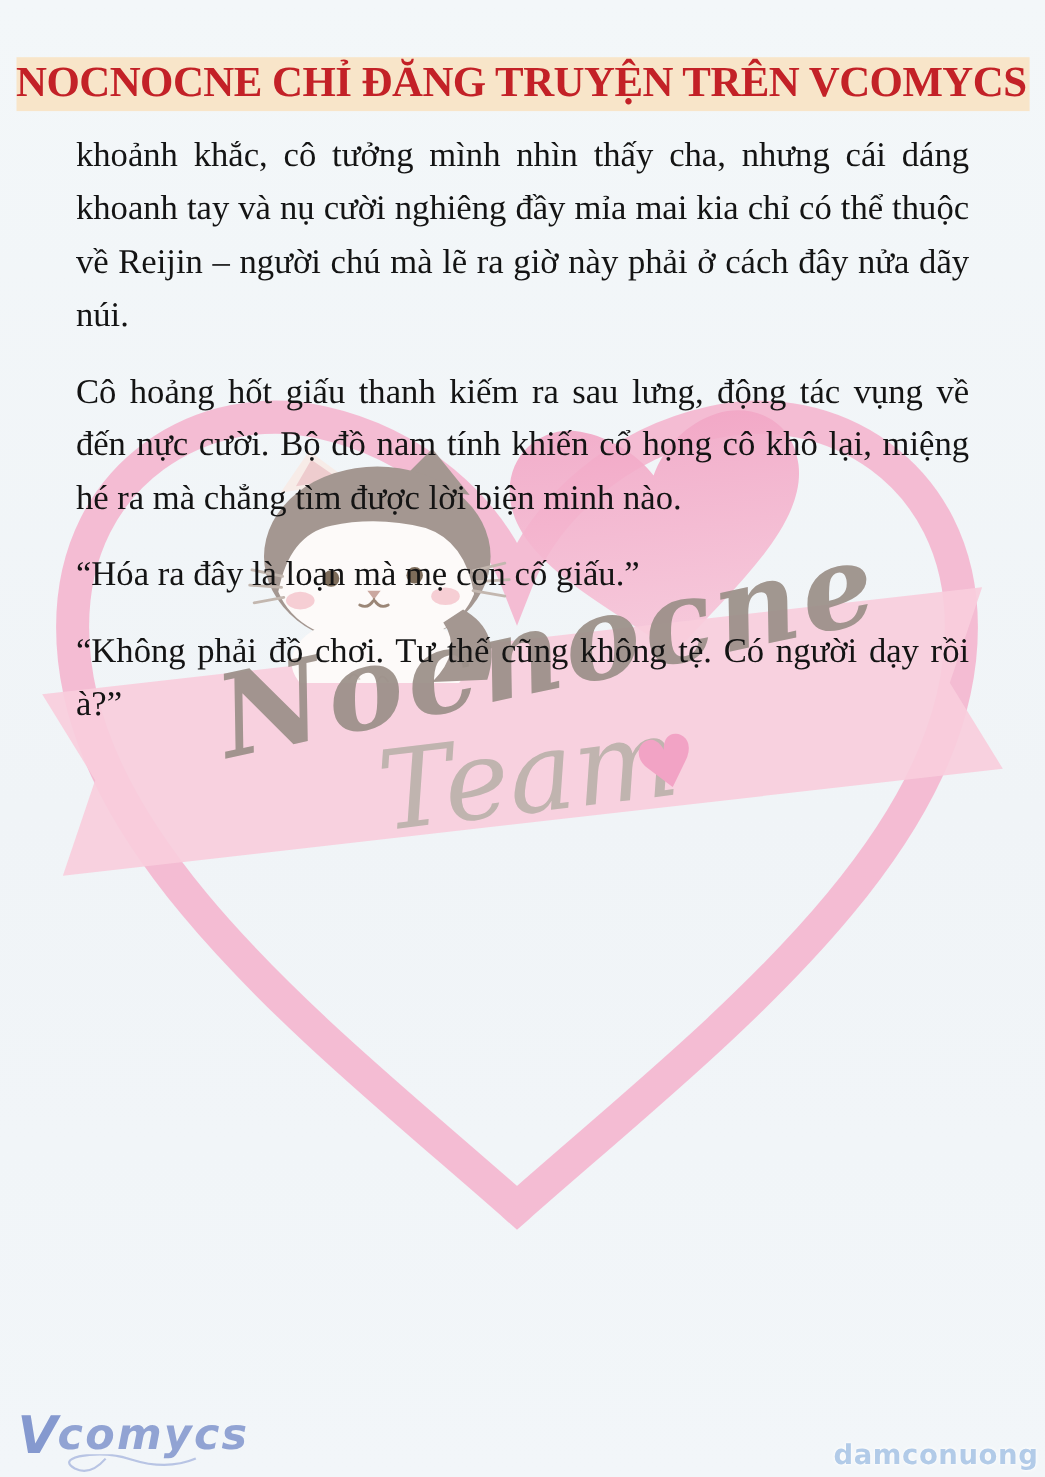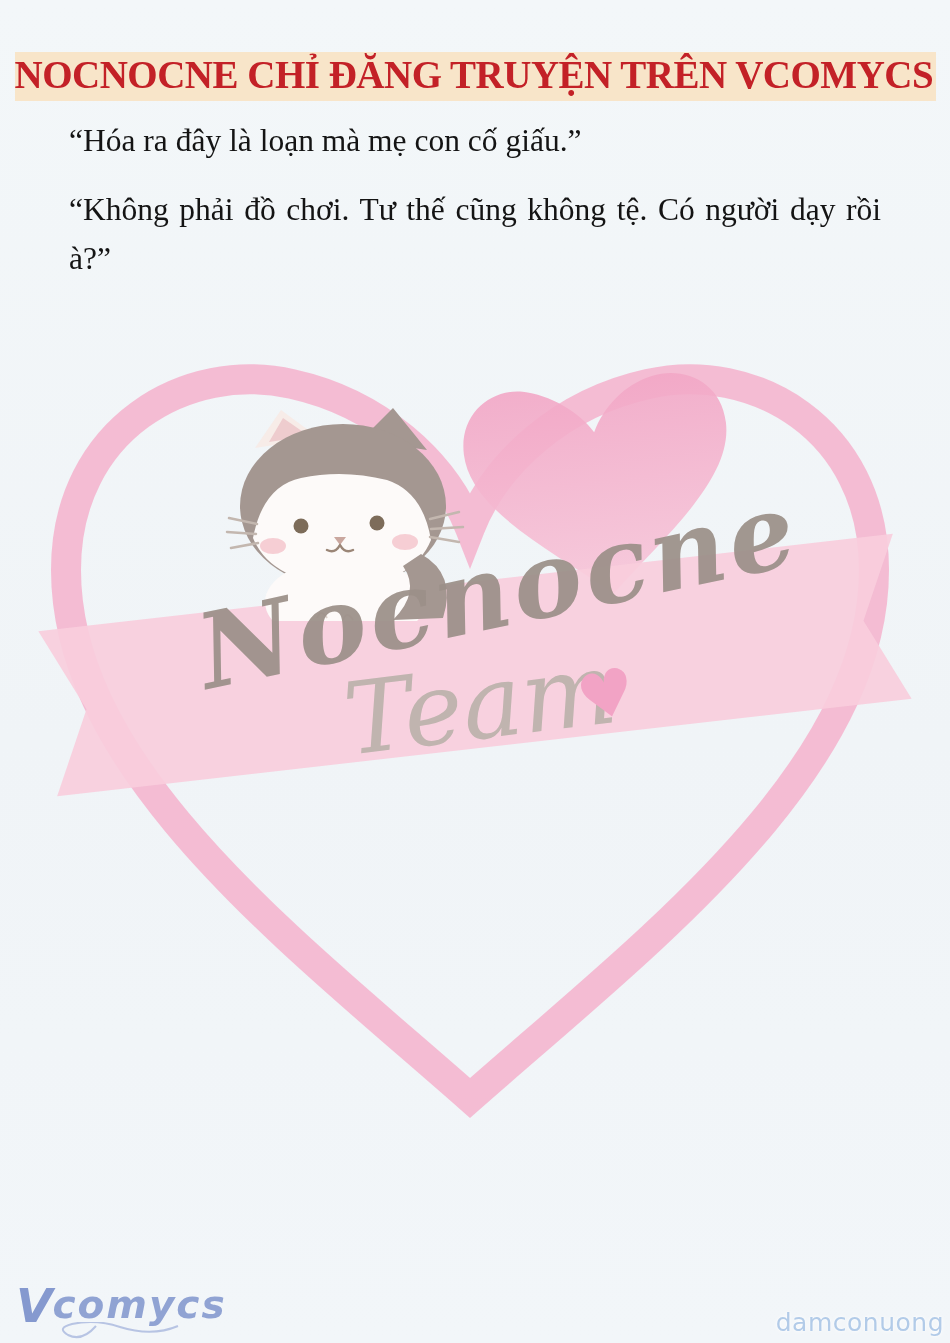--- a/index.html
+++ b/index.html
@@ -61,21 +61,21 @@
     position:absolute; left:16px; top:1282px; z-index:3;
     font-family:"DejaVu Sans", sans-serif; font-style:italic; font-weight:bold;
     color:#8095cd; opacity:0.85; line-height:1;
   }
   .logo-v { font-size:47px; vertical-align:-4px; color:#7389c8; }
   .logo-rest { font-size:39px; letter-spacing:2px; }
   .logo-flourish { position:absolute; left:28px; top:40px; }
 
   .credit {
     position:absolute; right:6px; top:1308px; z-index:3;
-    font-family:"DejaVu Sans", sans-serif; font-weight:normal;
+    font-family:"DejaVu Sans", sans-serif; font-weight:bold;
     font-size:25px; letter-spacing:0.5px; color:#b2cbe8;
     text-shadow:0 0 2px #ffffff, 0 0 5px #ffffff;
   }
 </style>
 </head>
 <body>
 
 <div class="page">
 
   <div class="watermark-layer">
@@ -127,20 +127,22 @@
     <span class="wm-script wm-small-heart">♥</span>
   </div>
 
   <div class="content-layer">
 
     <div class="header-band">
       <h1>NOCNOCNE CHỈ ĐĂNG TRUYỆN TRÊN VCOMYCS</h1>
     </div>
 
     <div class="story">
+      <p>khoảnh khắc, cô tưởng mình nhìn thấy cha, nhưng cái dáng khoanh tay và nụ cười nghiêng đầy mỉa mai kia chỉ có thể thuộc về Reijin – người chú mà lẽ ra giờ này phải ở cách đây nửa dãy núi.</p>
+      <p>Cô hoảng hốt giấu thanh kiếm ra sau lưng, động tác vụng về đến nực cười. Bộ đồ nam tính khiến cổ họng cô khô lại, miệng hé ra mà chẳng tìm được lời biện minh nào.</p>
       <p>“Hóa ra đây là loạn mà mẹ con cố giấu.”</p>
       <p>“Không phải đồ chơi. Tư thế cũng không tệ. Có người dạy rồi à?”</p>
     </div>
   </div>
 
   <div class="vcomycs-logo">
     <span class="logo-v">V</span><span class="logo-rest">comycs</span>
     <svg class="logo-flourish" width="150" height="24" viewBox="0 0 150 24">
       <path d="M52,4 q-14,16 -28,9 q-12,-7 4,-11 q24,-5 48,3 q32,10 58,-1" stroke="#9cacd9" stroke-width="2" fill="none" opacity="0.8"></path>
     </svg>

